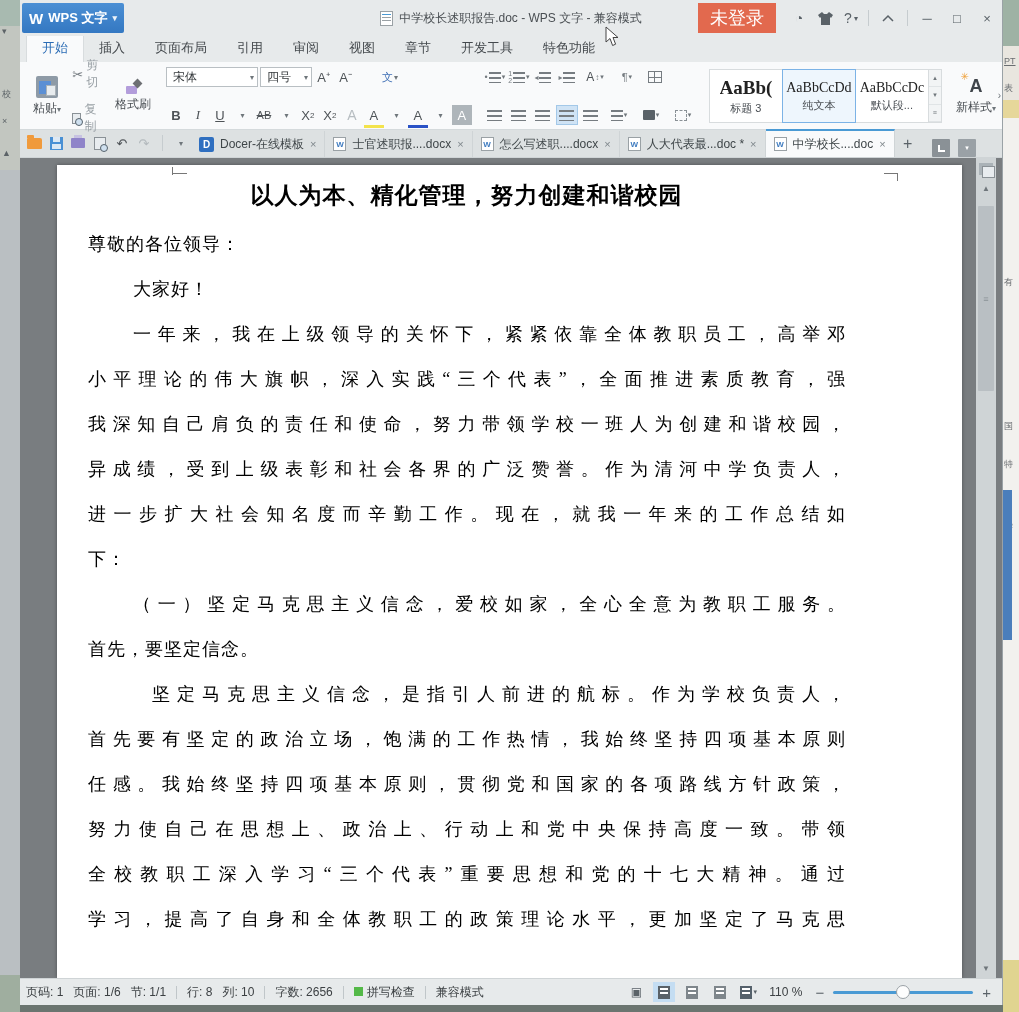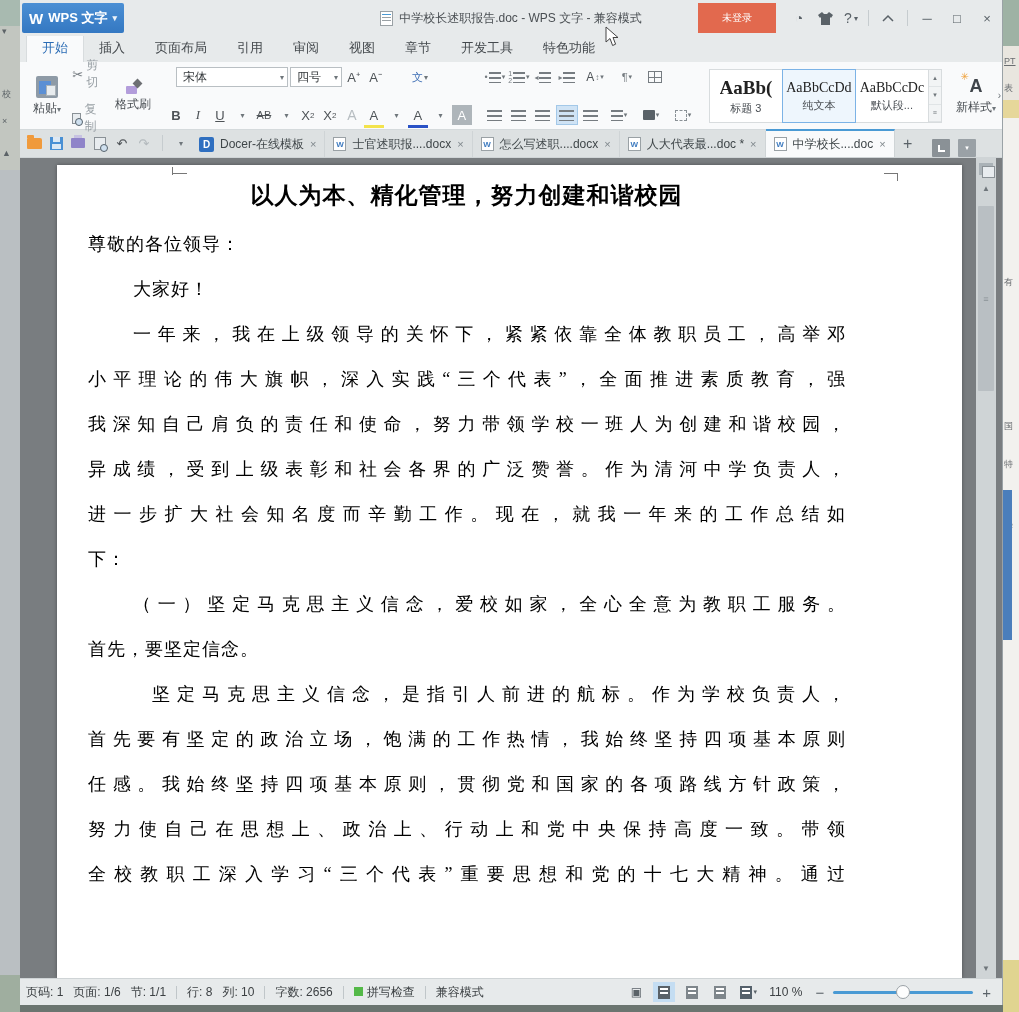--- a/index.html
+++ b/index.html
@@ -28,21 +28,21 @@
     color:#fff; font-weight:bold; font-size:13px; display:flex; align-items:center; justify-content:center; gap:5px;
     border-radius:2px; }
   .logo-w { font-size:15px; font-weight:bold; }
   .logo-caret { font-size:9px; opacity:.9; }
   .title-center { position:absolute; left:0; right:0; top:0; height:36px; display:flex; align-items:center; justify-content:center;
     gap:6px; pointer-events:none; color:#4a4f53; font-size:12px; }
   .doc-ico { width:13px; height:15px; background:#fff; border:1px solid #9aa1a5; position:relative; }
   .doc-ico:before { content:""; position:absolute; left:1px; top:2px; width:9px; height:1px; background:#4a9ad4; box-shadow:0 3px 0 #9aa1a5, 0 6px 0 #9aa1a5; }
   .tb-right { margin-left:auto; display:flex; align-items:center; height:36px; }
   .login-btn { width:78px; height:30px; background:#e2694e; color:#fff; display:flex; align-items:center; justify-content:center;
-    font-size:10px; margin-right:10px; }
+    font-size:18px; margin-right:10px; }
   .tb-ic { width:26px; height:26px; display:flex; align-items:center; justify-content:center; color:#5a6268; font-size:14px; }
   .tb-sep { width:1px; height:16px; background:#c6cccf; margin:0 4px; }
   .winctl { width:30px; height:26px; display:flex; align-items:center; justify-content:center; color:#5a6268; font-size:13px; }
 
   
   .rtabs { height:26px; background:#e7eaeb; display:flex; align-items:flex-end; padding-left:6px; flex:0 0 auto; }
   .rtab { padding:4px 15px 5px; font-size:13px; color:#44494d; cursor:default; }
   .rtab.active { background:#f9fafb; color:#2b6cb5; border:1px solid #d8dcde; border-bottom:none; }
 
   
@@ -247,21 +247,21 @@
         <div class="bigbtn" style="width:46px;">
           <div class="brush"></div>
           <div>格式刷</div>
         </div>
       </div>
 
       <div class="rg-sep"></div>
 
       <div class="rg">
         <div class="row">
-          <div class="combo" style="width:112px;margin-left:10px;">
+          <div class="combo" style="width:92px;">
             <span>宋体</span>
             <span class="car">▾</span>
           </div>
           <div class="combo" style="width:52px;">
             <span>四号</span>
             <span class="car">▾</span>
           </div>
           <div class="fbtn">A⁺</div>
           <div class="fbtn">A⁻</div>
           <div class="fbtn" style="color:#c9762c;"></div>
@@ -483,20 +483,21 @@
             <div class="dline jus">异成绩，受到上级表彰和社会各界的广泛赞誉。作为清河中学负责人，</div>
             <div class="dline jus">进一步扩大社会知名度而辛勤工作。现在，就我一年来的工作总结如</div>
             <div class="dline">下：</div>
             <div class="dline ind2 jus">（一）坚定马克思主义信念，爱校如家，全心全意为教职工服务。</div>
             <div class="dline">首先，要坚定信念。</div>
             <div class="dline ind3 jus">坚定马克思主义信念，是指引人前进的航标。作为学校负责人，</div>
             <div class="dline jus">首先要有坚定的政治立场，饱满的工作热情，我始终坚持四项基本原则</div>
             <div class="dline jus">任感。我始终坚持四项基本原则，贯彻党和国家的各项路线方针政策，</div>
             <div class="dline jus">努力使自己在思想上、政治上、行动上和党中央保持高度一致。带领</div>
             <div class="dline jus">全校教职工深入学习“三个代表”重要思想和党的十七大精神。通过</div>
+            <div class="dline jus">学习，提高了自身和全体教职工的政策理论水平，更加坚定了马克思</div>
           </div>
         </div>
       </div>
 
       <div class="vscroll">
         <div class="vs-ico">
             <span class="pages-ico"></span>
           </div>
         <div class="vs-arrow">▲</div>
         <div class="vs-thumb">

